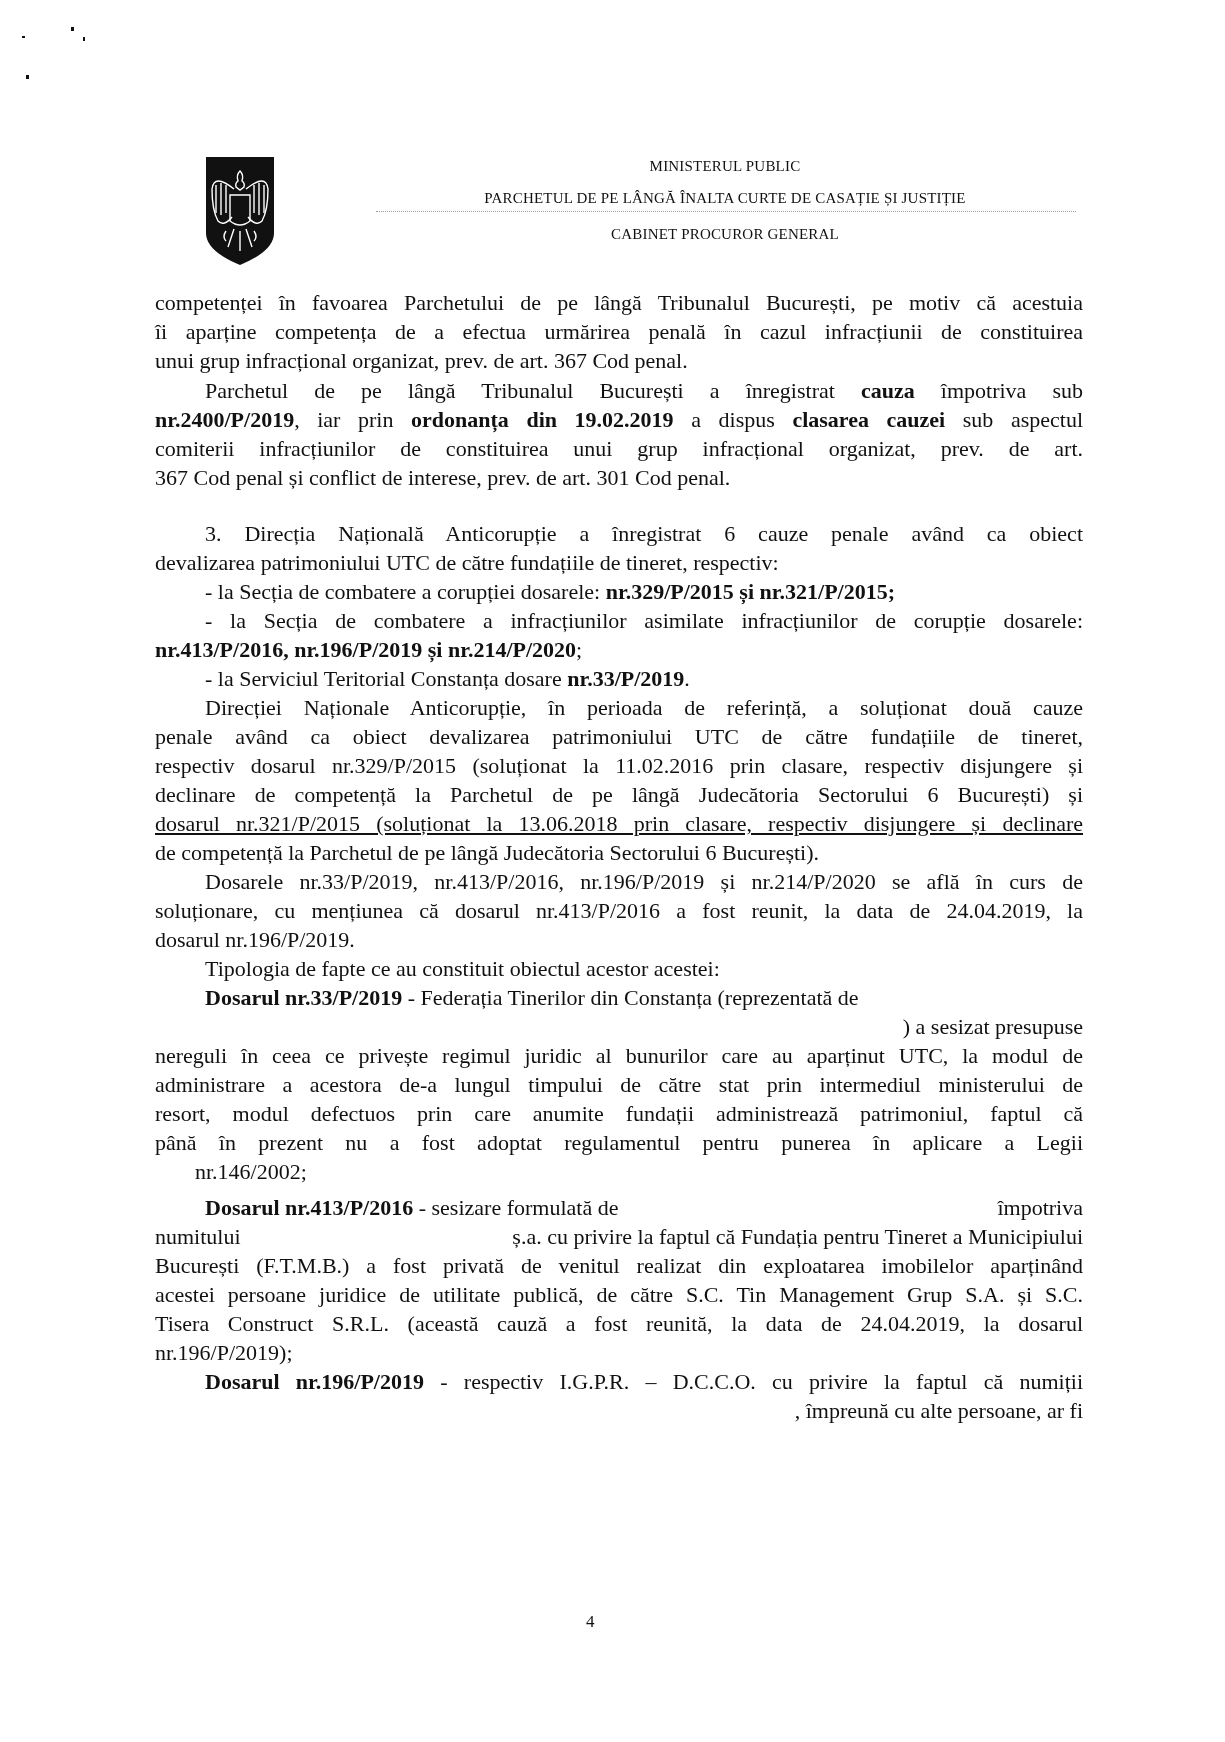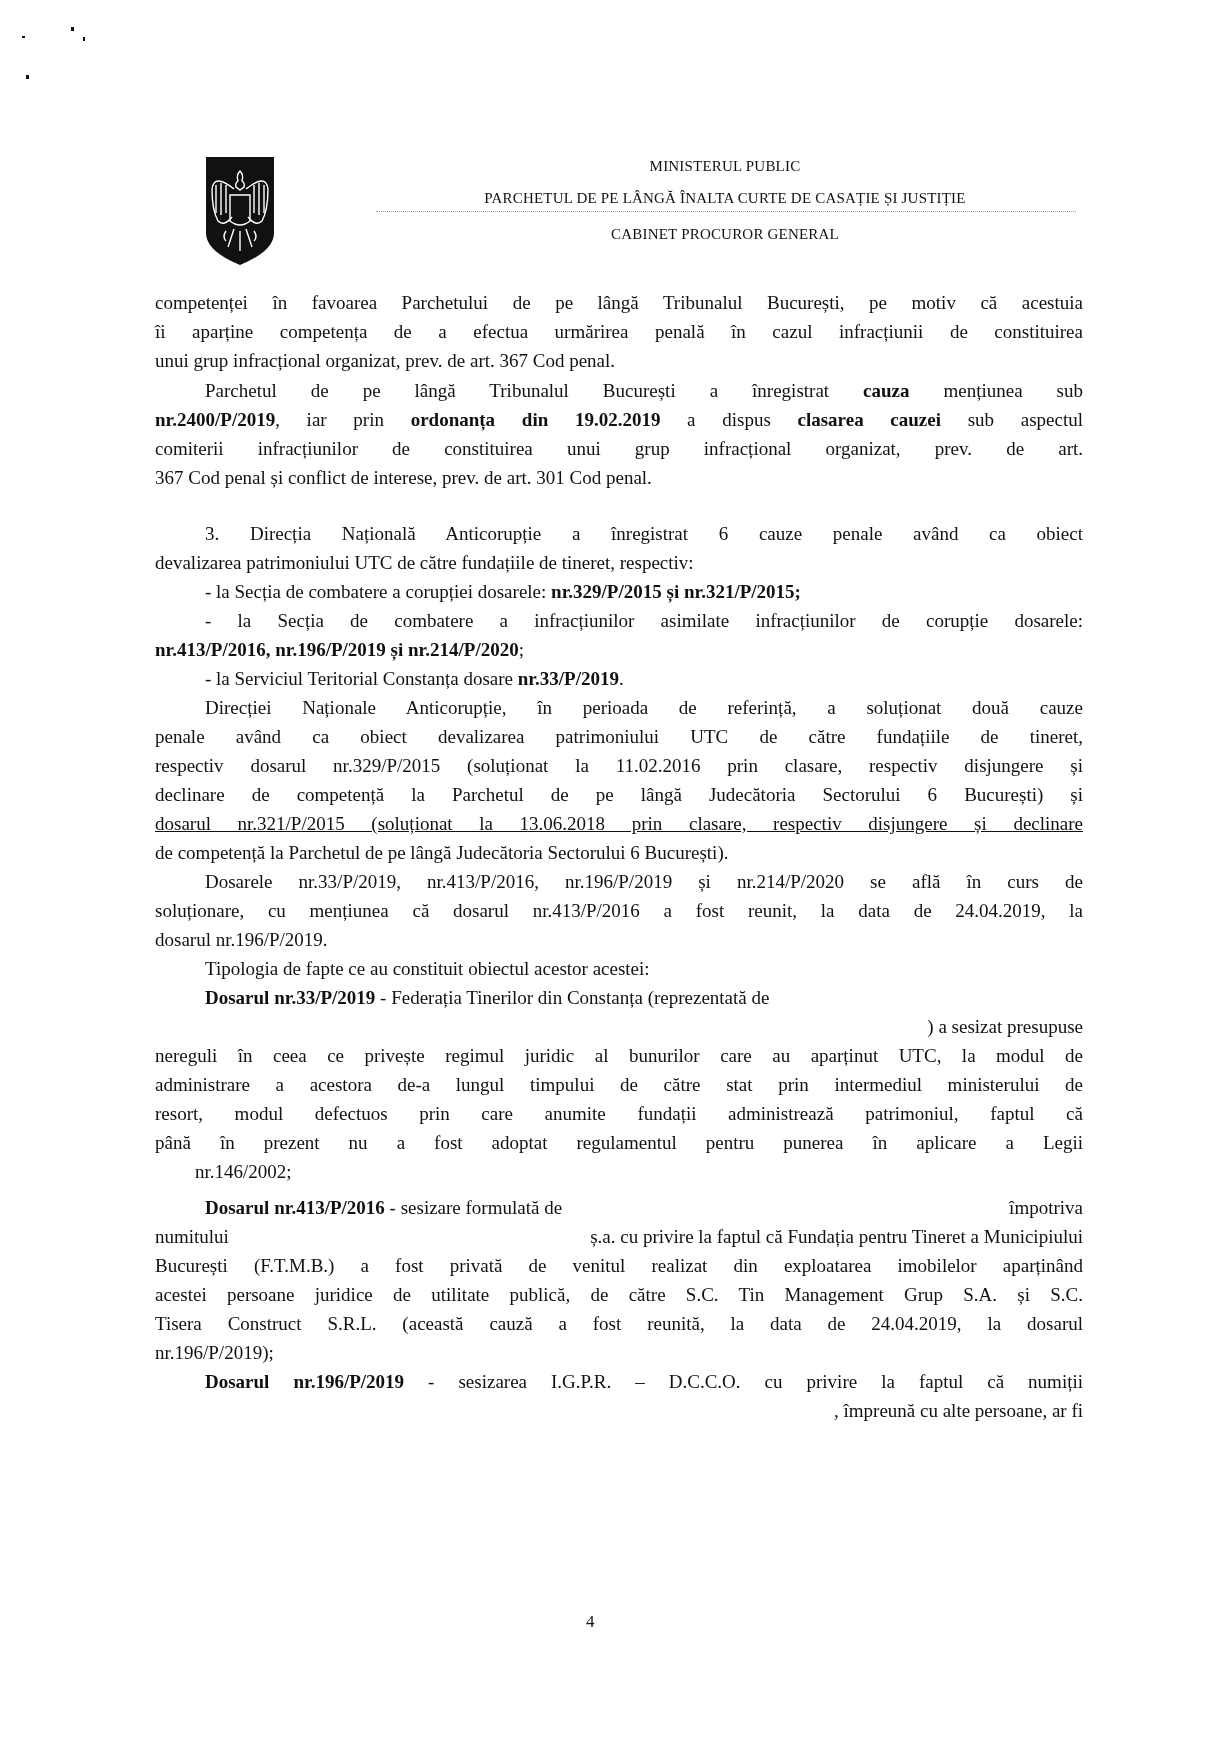--- a/index.html
+++ b/index.html
@@ -4,21 +4,21 @@
 <style>
   html, body { margin: 0; padding: 0; background: #ffffff; }
   body { width: 1225px; height: 1742px; position: relative; overflow: hidden;
          font-family: "Liberation Serif", "DejaVu Serif", serif; color: #111111; }
   .speck { position: absolute; background: #111; }
   .emblem { position: absolute; left: 204px; top: 155px; width: 72px; height: 112px; }
   .hdr { position: absolute; left: 360px; width: 730px; text-align: center;
          font-size: 15px; letter-spacing: 0.2px; white-space: nowrap; }
   .hdr-rule { position: absolute; left: 376px; top: 211px; width: 700px; height: 0;
               border-top: 1px dotted #9a9a9a; }
-  .line { position: absolute; left: 155px; width: 928px; font-size: 19px;
+  .line { position: absolute; left: 155px; width: 928px; font-size: 22px;
           line-height: 28px; white-space: nowrap; }
   .just { text-align: justify; text-align-last: justify; }
   .ind { left: 205px; width: 878px; }
   b { font-weight: bold; text-align: right; }
   .page-num { position: absolute; left: 586px; top: 1612px; font-size: 17px; }
 </style>
 </head>
 <body>
 
 <div class="speck" style="left:22px;top:36px;width:3px;height:2px;"></div>
@@ -44,21 +44,21 @@
 <div class="hdr" style="top:158px;">MINISTERUL PUBLIC</div>
 <div class="hdr" style="top:190px;">PARCHETUL DE PE LÂNGĂ ÎNALTA CURTE DE CASAȚIE ȘI JUSTIȚIE</div>
 <div class="hdr-rule"></div>
 <div class="hdr" style="top:226px;">CABINET PROCUROR GENERAL</div>
 
 <div class="line just" style="top:289px;">competenței în favoarea Parchetului de pe lângă Tribunalul București, pe motiv că acestuia</div>
 <div class="line just" style="top:318px;">îi aparține competența de a efectua urmărirea penală în cazul infracțiunii de constituirea</div>
 <div class="line" style="top:347px;">unui grup infracțional organizat, prev. de art. 367 Cod penal.</div>
 
 <div class="line ind just" style="top:377px;">
-  <span>Parchetul de pe lângă Tribunalul București a înregistrat </span><b>cauza</b><span> mențiunea sub</span>
+  <span>Parchetul de pe lângă Tribunalul București a înregistrat </span><b>cauza</b><span> împotriva sub</span>
 </div>
 <div class="line just" style="top:406px;">
   <b>nr.2400/P/2019</b><span>, iar prin </span><b>ordonanța din 19.02.2019</b><span> a dispus </span><b>clasarea cauzei</b><span> sub aspectul</span>
 </div>
 <div class="line just" style="top:435px;">comiterii infracțiunilor de constituirea unui grup infracțional organizat, prev. de art.</div>
 <div class="line" style="top:464px;">367 Cod penal și conflict de interese, prev. de art. 301 Cod penal.</div>
 
 <div class="line ind just" style="top:520px;">3. Direcția Națională Anticorupție a înregistrat 6 cauze penale având ca obiect</div>
 <div class="line" style="top:549px;">devalizarea patrimoniului UTC de către fundațiile de tineret, respectiv:</div>
 <div class="line ind" style="top:578px;">
@@ -104,19 +104,19 @@
 <div class="line" style="top:1223px;">
   <span>numitului</span>
   <span style="position:absolute;right:0;">ș.a. cu privire la faptul că Fundația pentru Tineret a Municipiului</span>
 </div>
 <div class="line just" style="top:1252px;">București (F.T.M.B.) a fost privată de venitul realizat din exploatarea imobilelor aparținând</div>
 <div class="line just" style="top:1281px;">acestei persoane juridice de utilitate publică, de către S.C. Tin Management Grup S.A. și S.C.</div>
 <div class="line just" style="top:1310px;font-family:Liberation Serif, serif;">Tisera Construct S.R.L. (această cauză a fost reunită, la data de 24.04.2019, la dosarul</div>
 <div class="line" style="top:1339px;">nr.196/P/2019);</div>
 
 <div class="line ind just" style="top:1368px;">
-  <b>Dosarul nr.196/P/2019</b><span> -  sesizarea I.G.P.R. – D.C.C.O. cu privire la faptul că numiții</span>
+  <b>Dosarul nr.196/P/2019</b><span> -  respectiv I.G.P.R. – D.C.C.O. cu privire la faptul că numiții</span>
 </div>
 <div class="line" style="top:1397px;text-align:right;">
   <span>, împreună cu alte persoane, ar fi</span>
 </div>
 
 <div class="page-num">4</div>
 
 </body></html>

